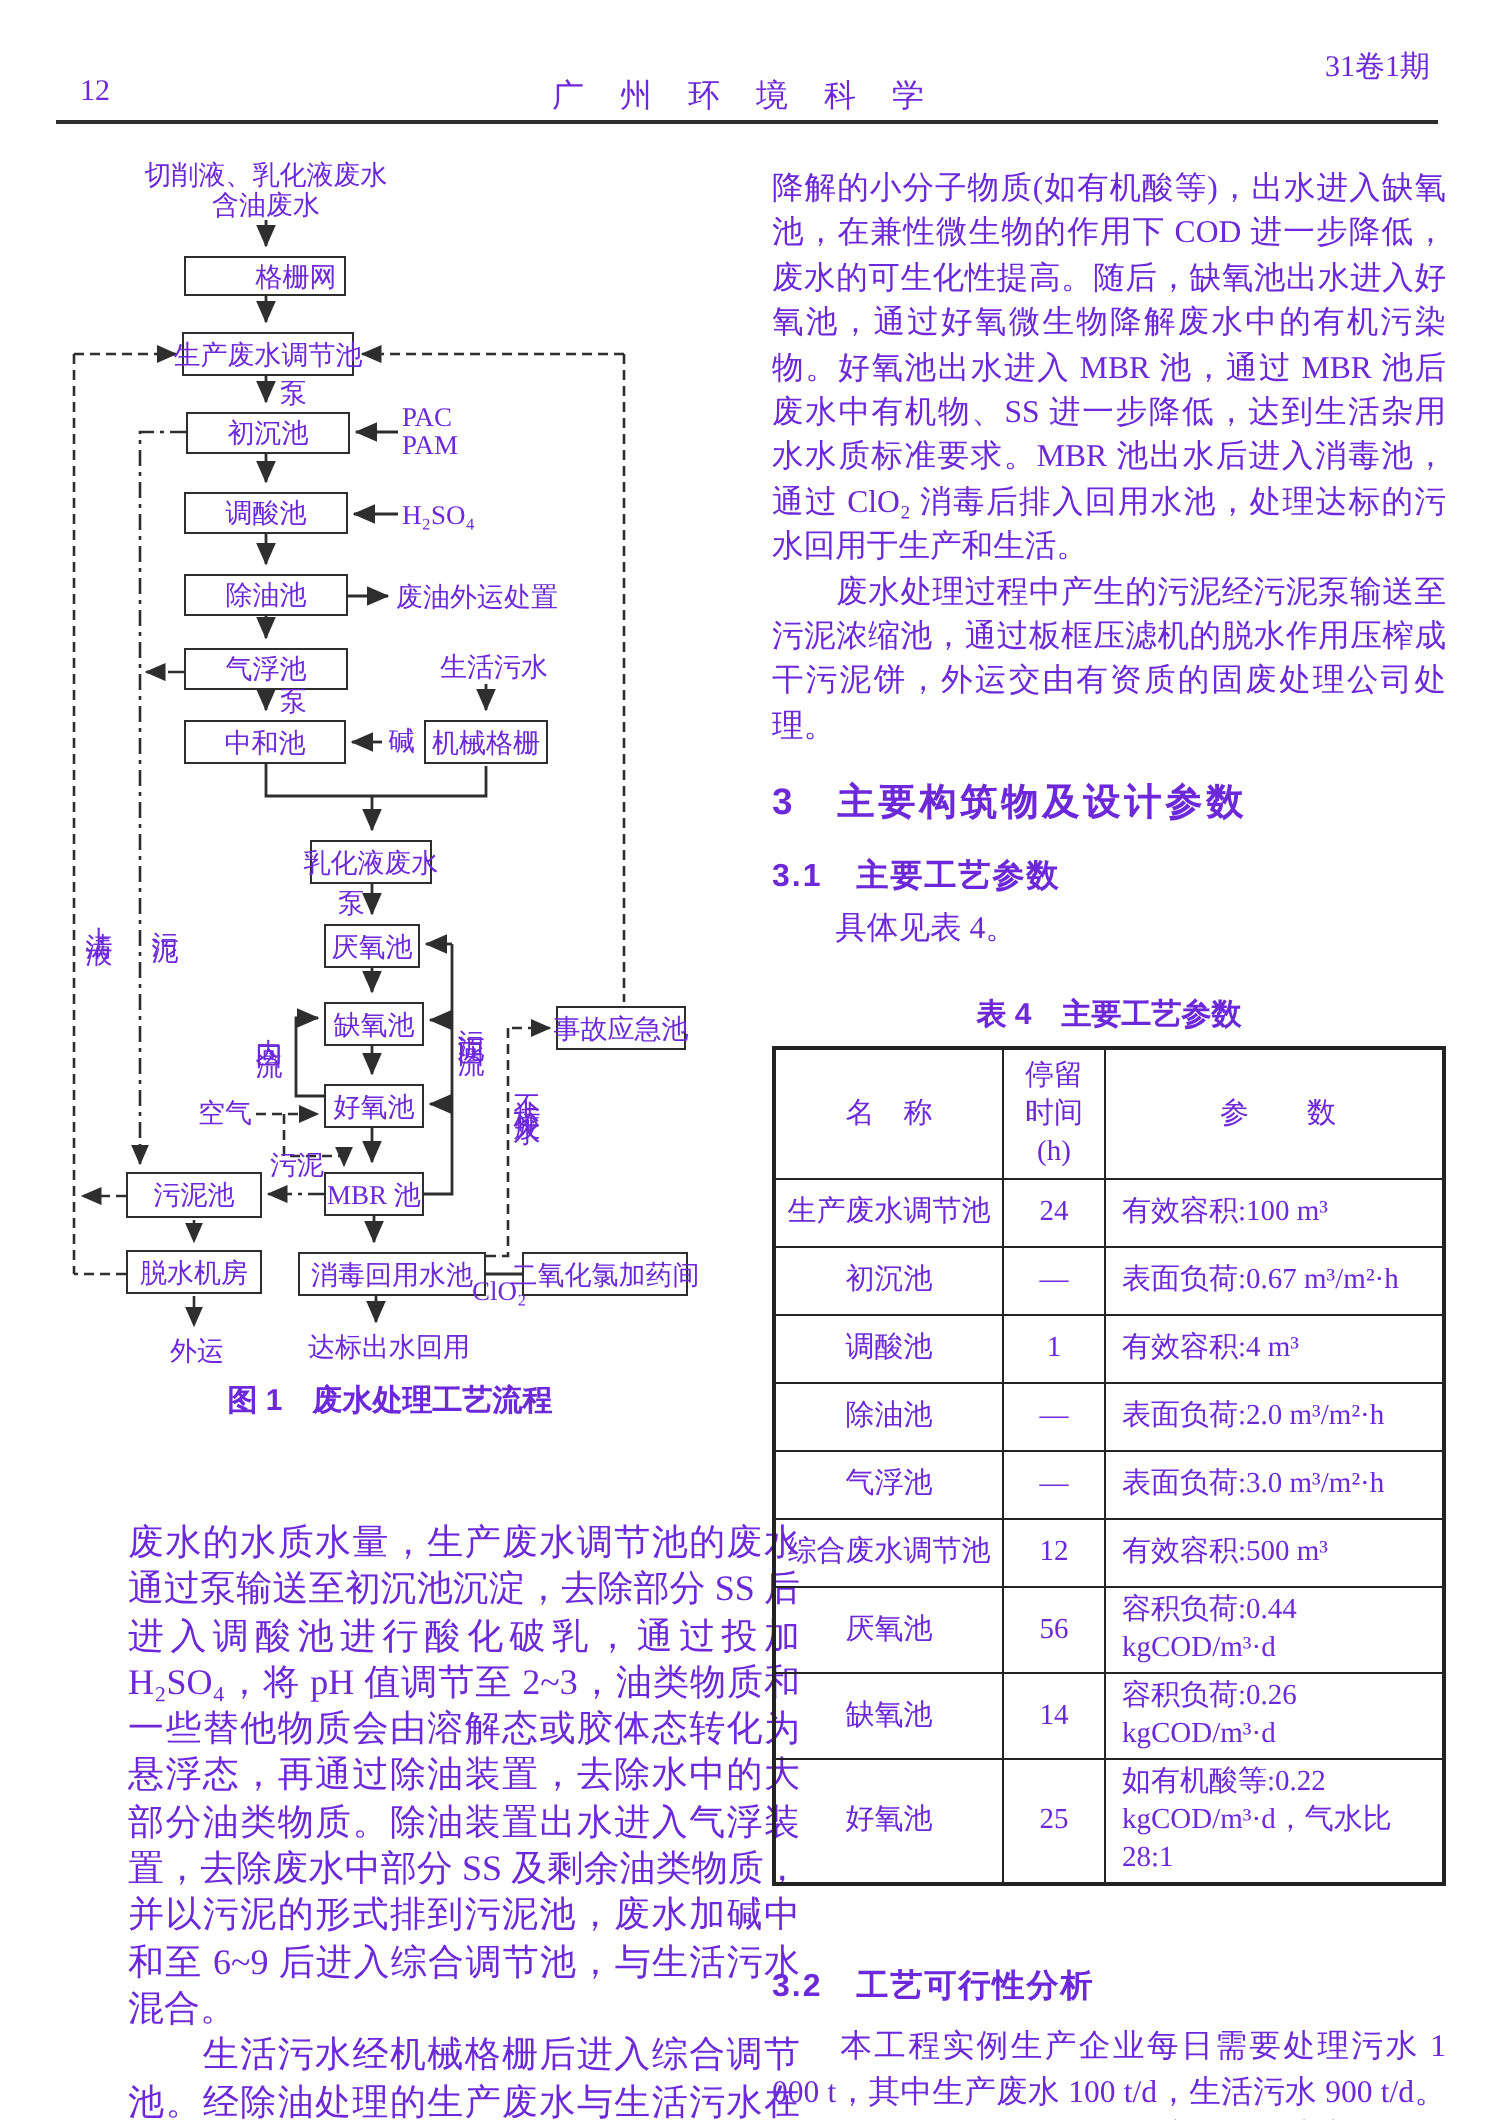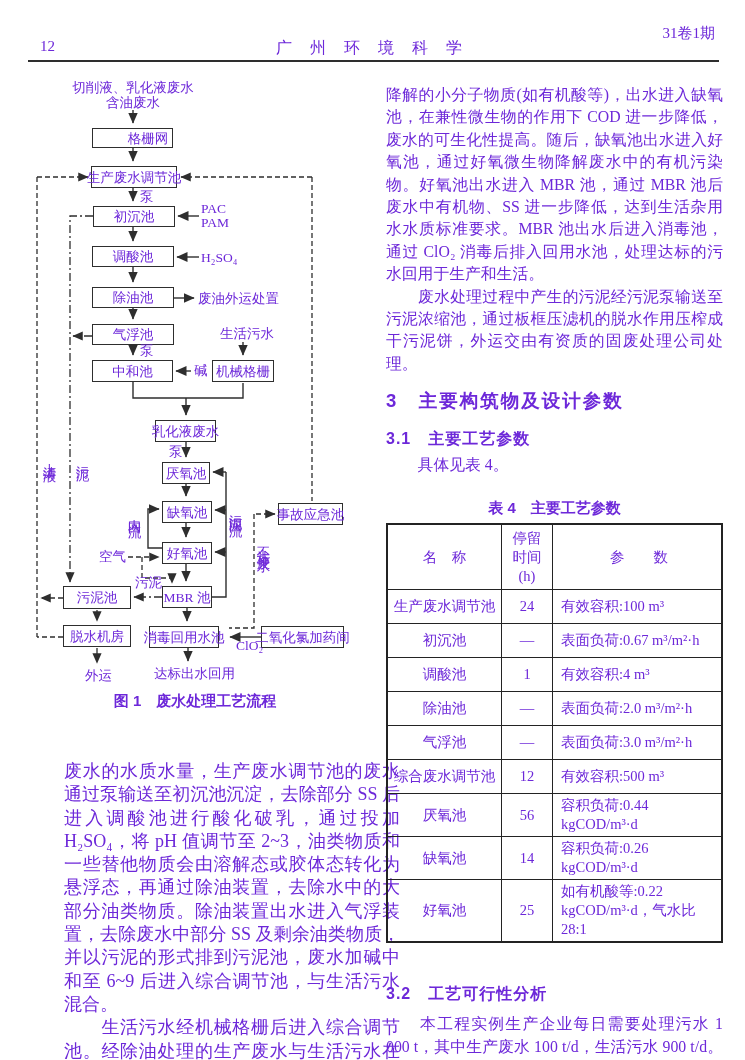--- a/index.html
+++ b/index.html
@@ -158,21 +158,21 @@
     <div class="node" style="left:64px;  top:244px; width:82px; height:21px;">气浮池</div>
     <div class="node" style="left:64px;  top:280px; width:81px; height:22px;">中和池</div>
     <div class="node" style="left:184px; top:280px; width:62px; height:22px;">机械格栅</div>
     <div class="node" style="left:127px; top:340px; width:61px; height:22px;">乳化液废水</div>
     <div class="node" style="left:134px; top:382px; width:48px; height:22px;">厌氧池</div>
     <div class="node" style="left:134px; top:421px; width:50px; height:22px;">缺氧池</div>
     <div class="node" style="left:134px; top:462px; width:50px; height:22px;">好氧池</div>
     <div class="node" style="left:134px; top:506px; width:50px; height:22px;">MBR 池</div>
     <div class="node" style="left:35px;  top:506px; width:68px; height:23px;">污泥池</div>
     <div class="node" style="left:35px;  top:545px; width:68px; height:22px;">脱水机房</div>
-    <div class="node" style="left:121px; top:546px; width:70px; height:22px;">消毒回用水池</div>
+    <div class="node" style="left:121px; top:546px; width:94px; height:22px;">消毒回用水池</div>
     <div class="node" style="left:233px; top:546px; width:83px; height:22px;">二氧化氯加药间</div>
     <div class="node" style="left:250px; top:423px; width:65px; height:22px;">事故应急池</div>
 
     <div class="flabel" style="left:112px; top:109px;">泵</div>
     <div class="flabel pre" style="left:173px; top:122px; line-height:14px;">PAC
 PAM</div>
     <div class="flabel" style="left:173px; top:170px;">H₂SO₄</div>
     <div class="flabel" style="left:170px; top:211px;">废油外运处置</div>
     <div class="flabel" style="left:192px; top:246px;">生活污水</div>
     <div class="flabel" style="left:112px; top:263px;">泵</div>

